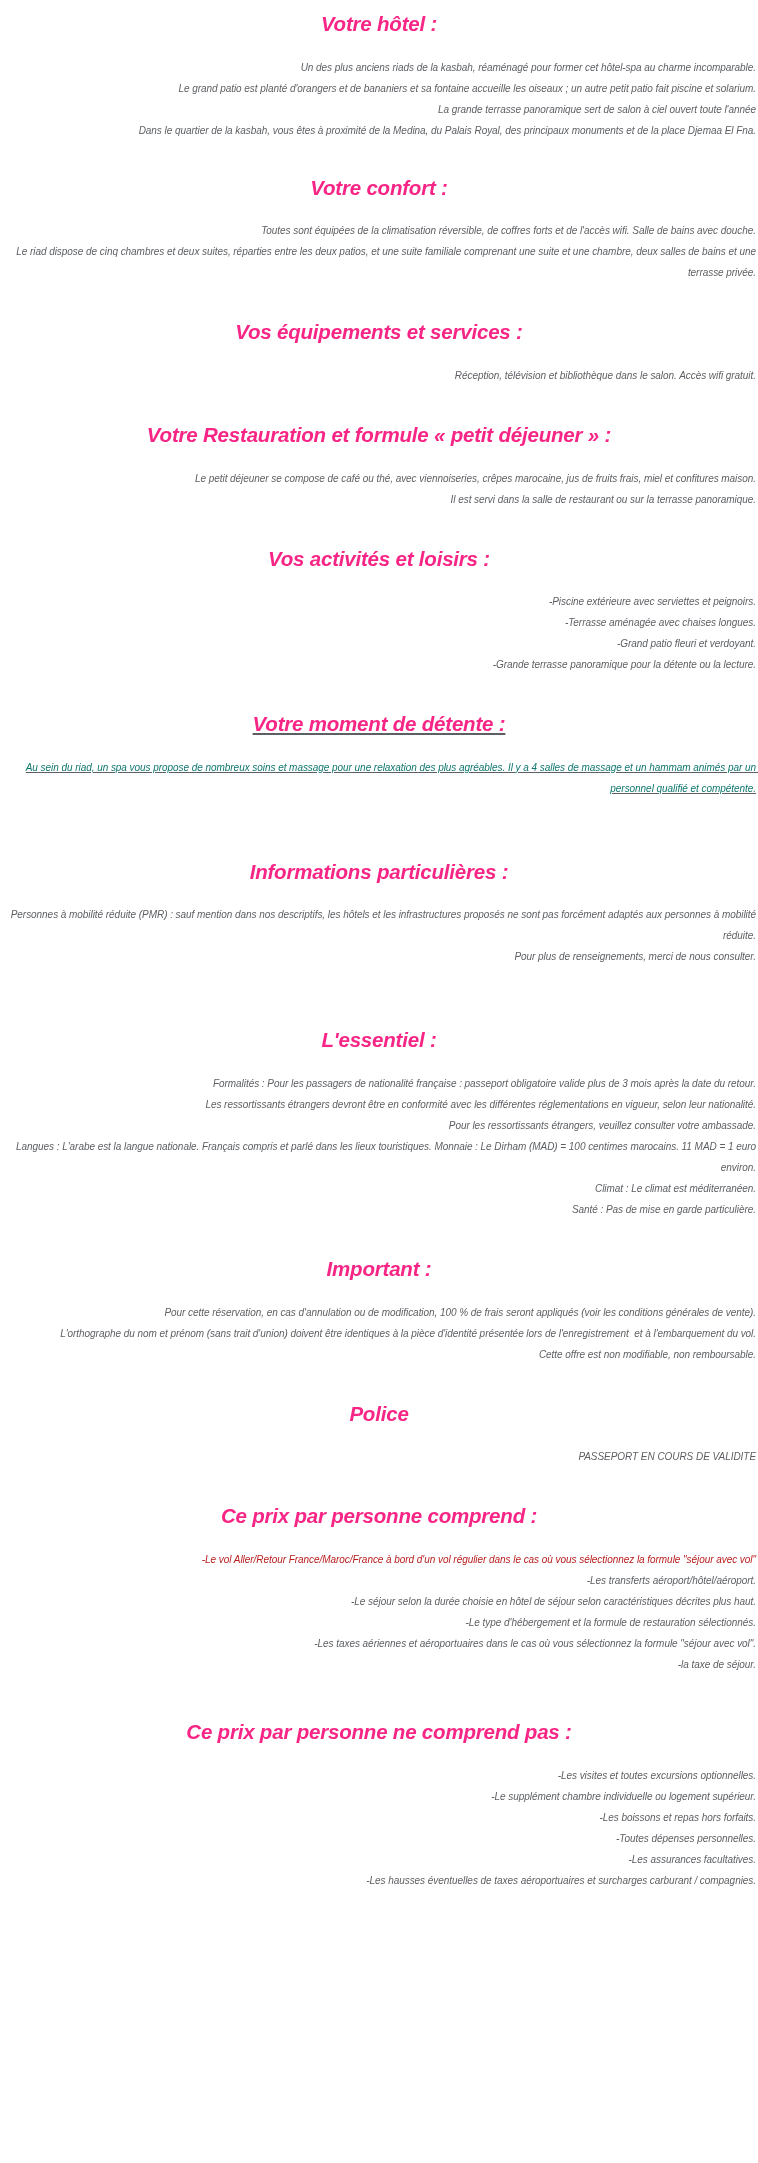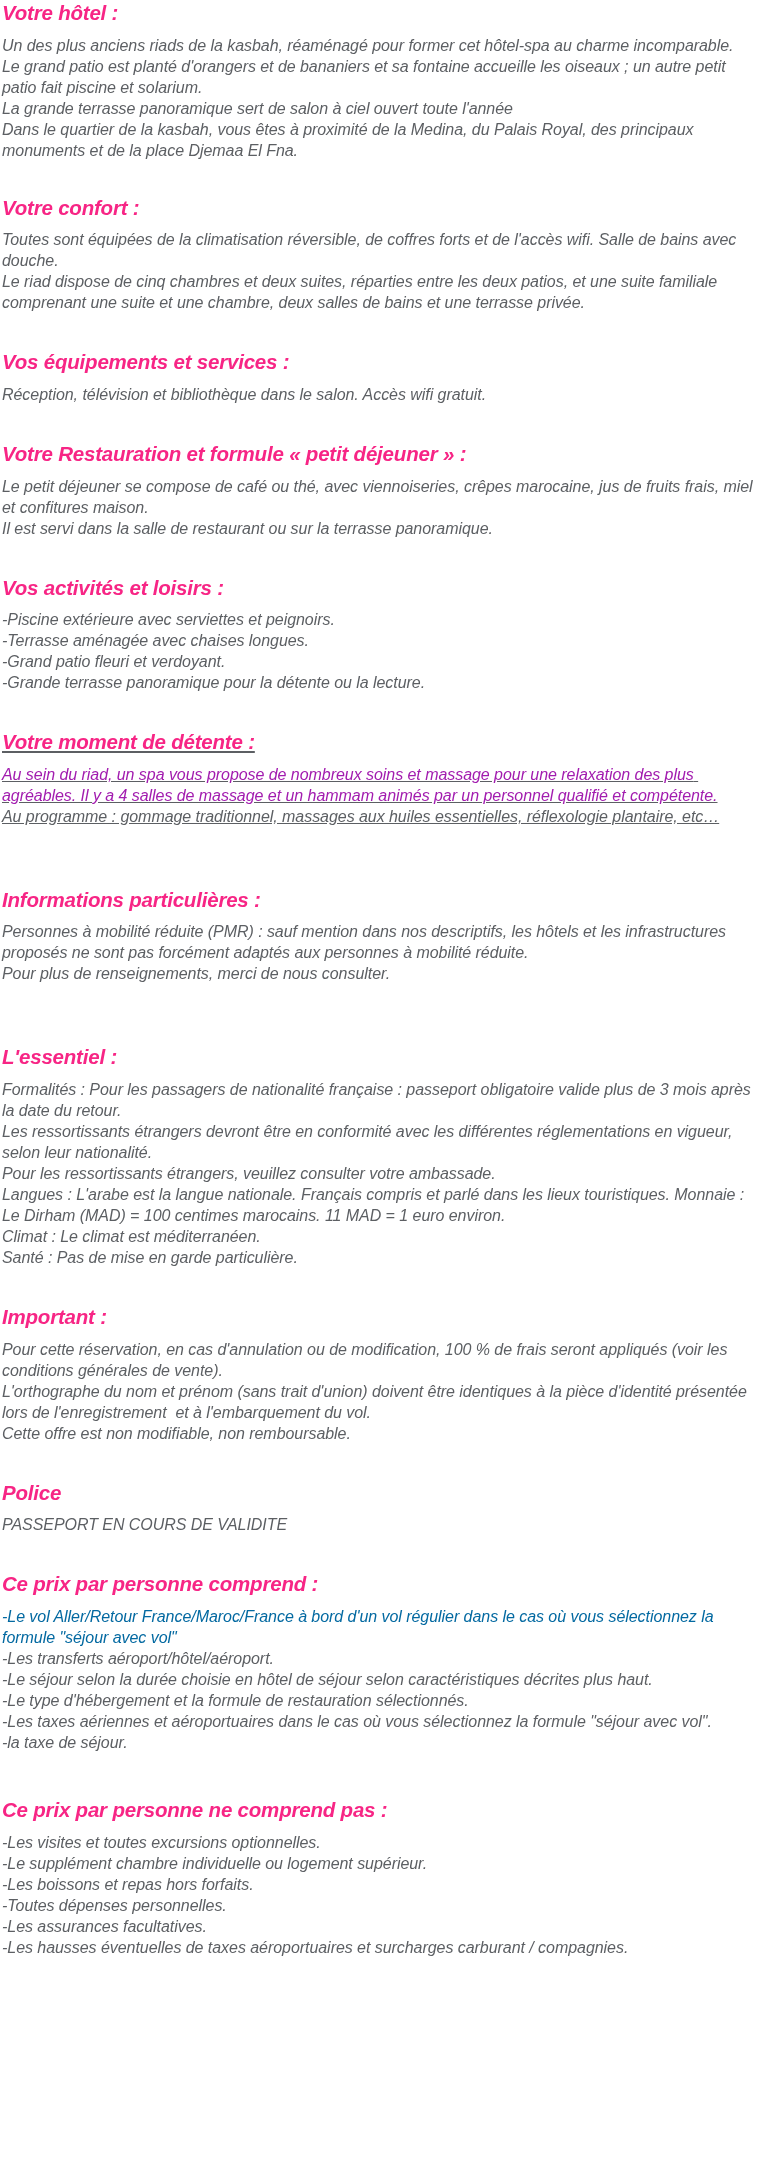--- a/index.html
+++ b/index.html
@@ -22,33 +22,35 @@
   }
   .section {
     margin: 0;
   }
   h2.heading {
     font-style: italic;
     font-weight: bold;
     font-size: 20.5px;
     line-height: 1.25;
     color: #f72585;
-    margin: 0;
+    margin: 11px;
     padding: 0;
     letter-spacing: -0.2px;
+    text-align: center;
   }
   .body-line {
     font-style: italic;
-    font-size: 16px;
+    font-size: 10px;
     line-height: 21px;
     color: #5c5f63;
     margin: 0;
     padding: 0;
     white-space: pre-wrap;
     letter-spacing: -0.05px;
+    text-align: right;
   }
   
   .gap-after-heading { height: 9px; }
 </style>
 </head>
 <body style="background: rgb(255, 255, 255); color: rgb(92, 95, 99);">
 
 <div class="page">
   <div id="sections-root">
       <section class="section" style="margin-top: 0px;">
@@ -80,22 +82,21 @@
         <h2 class="heading" style="color: rgb(247, 37, 133);">Vos activités et loisirs :</h2>
         <div class="gap-after-heading"></div>
         <p class="body-line" style="color: rgb(92, 95, 99);">-Piscine extérieure avec serviettes et peignoirs.</p>
         <p class="body-line" style="color: rgb(92, 95, 99);">-Terrasse aménagée avec chaises longues.</p>
         <p class="body-line" style="color: rgb(92, 95, 99);">-Grand patio fleuri et verdoyant.</p>
         <p class="body-line" style="color: rgb(92, 95, 99);">-Grande terrasse panoramique pour la détente ou la lecture.</p>
       </section>
       <section class="section" style="margin-top: 36px; text-decoration: underline;">
         <h2 class="heading" style="color: rgb(247, 37, 133);">Votre moment de détente :</h2>
         <div class="gap-after-heading"></div>
-        <p class="body-line" style="color: #a21caf;">Au sein du riad, un spa vous propose de nombreux soins et massage pour une relaxation des plus agréables. Il y a 4 salles de massage et un hammam animés par un personnel qualifié et compétente.</p>
-        <p class="body-line" style="color: rgb(92, 95, 99);">Au programme : gommage traditionnel, massages aux huiles essentielles, réflexologie plantaire, etc…</p>
+        <p class="body-line" style="color: #0f766e;">Au sein du riad, un spa vous propose de nombreux soins et massage pour une relaxation des plus agréables. Il y a 4 salles de massage et un hammam animés par un personnel qualifié et compétente.</p>
       </section>
       <section class="section" style="margin-top: 60px;">
         <h2 class="heading" style="color: rgb(247, 37, 133);">Informations particulières :</h2>
         <div class="gap-after-heading"></div>
         <p class="body-line" style="color: rgb(92, 95, 99);">Personnes à mobilité réduite (PMR) : sauf mention dans nos descriptifs, les hôtels et les infrastructures proposés ne sont pas forcément adaptés aux personnes à mobilité réduite.</p>
         <p class="body-line" style="color: rgb(92, 95, 99);">Pour plus de renseignements, merci de nous consulter.</p>
       </section>
       <section class="section" style="margin-top: 60px;">
         <h2 class="heading" style="color: rgb(247, 37, 133);">L'essentiel :</h2>
         <div class="gap-after-heading"></div>
@@ -114,21 +115,21 @@
         <p class="body-line" style="color: rgb(92, 95, 99);">Cette offre est non modifiable, non remboursable.</p>
       </section>
       <section class="section" style="margin-top: 36px;">
         <h2 class="heading" style="color: rgb(247, 37, 133);">Police</h2>
         <div class="gap-after-heading"></div>
         <p class="body-line" style="color: rgb(92, 95, 99);">PASSEPORT EN COURS DE VALIDITE</p>
       </section>
       <section class="section" style="margin-top: 36px;">
         <h2 class="heading" style="color: rgb(247, 37, 133);">Ce prix par personne comprend :</h2>
         <div class="gap-after-heading"></div>
-        <p class="body-line" style="color: #0369a1;">-Le vol Aller/Retour France/Maroc/France à bord d'un vol régulier dans le cas où vous sélectionnez la formule "séjour avec vol"</p>
+        <p class="body-line" style="color: #b91c1c;">-Le vol Aller/Retour France/Maroc/France à bord d'un vol régulier dans le cas où vous sélectionnez la formule "séjour avec vol"</p>
         <p class="body-line" style="color: rgb(92, 95, 99);">-Les transferts aéroport/hôtel/aéroport.</p>
         <p class="body-line" style="color: rgb(92, 95, 99);">-Le séjour selon la durée choisie en hôtel de séjour selon caractéristiques décrites plus haut.</p>
         <p class="body-line" style="color: rgb(92, 95, 99);">-Le type d'hébergement et la formule de restauration sélectionnés.</p>
         <p class="body-line" style="color: rgb(92, 95, 99);">-Les taxes aériennes et aéroportuaires dans le cas où vous sélectionnez la formule "séjour avec vol".</p>
         <p class="body-line" style="color: rgb(92, 95, 99);">-la taxe de séjour.</p>
       </section>
       <section class="section" style="margin-top: 44px;">
         <h2 class="heading" style="color: rgb(247, 37, 133);">Ce prix par personne ne comprend pas :</h2>
         <div class="gap-after-heading"></div>
         <p class="body-line" style="color: rgb(92, 95, 99);">-Les visites et toutes excursions optionnelles.</p>

